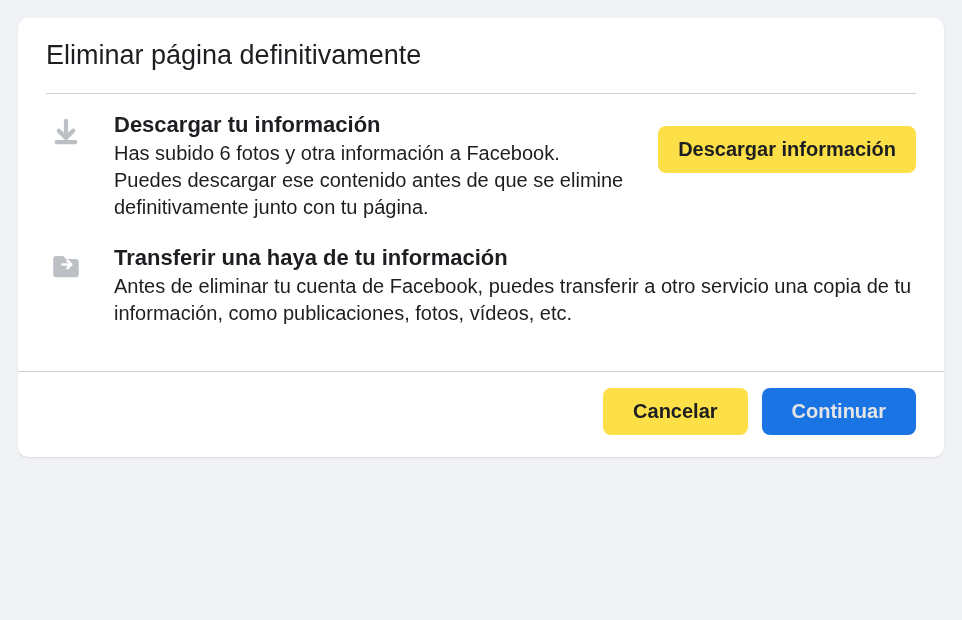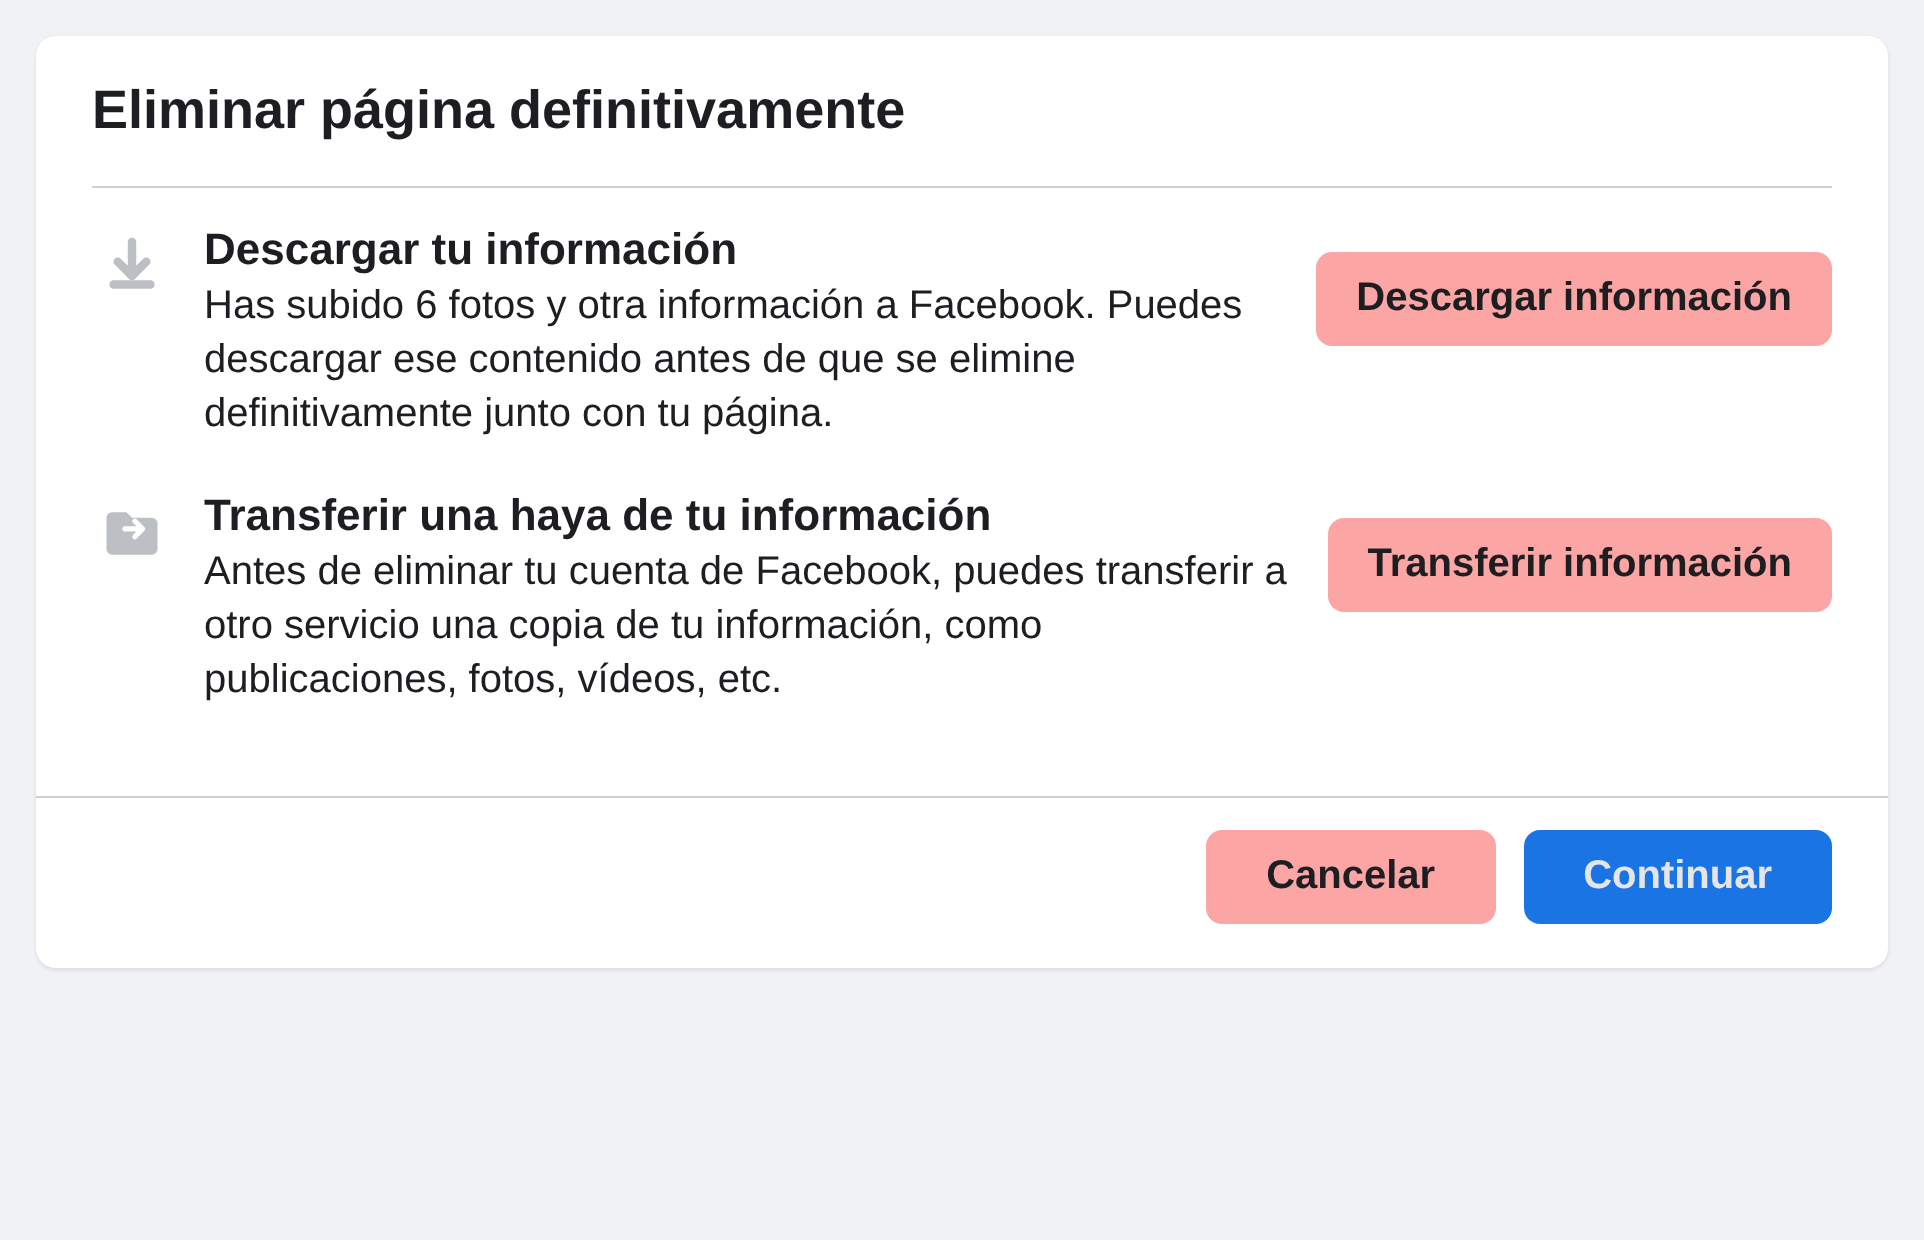--- a/index.html
+++ b/index.html
@@ -14,38 +14,38 @@
       background: #ffffff;
       border-radius: 10px;
       box-shadow: 0 1px 2px rgba(0,0,0,0.1);
       overflow: hidden;
     }
     .dialog-content {
       padding: 22px 28px 20px 28px;
     }
     .title {
       font-size: 27px;
-      font-weight: 700;
+      font-weight: 400;
       color: #1c1e21;
       margin-bottom: 6px;
     }
     .description {
       font-size: 20px;
       color: #1c1e21;
       line-height: 1.35;
     }
     .divider {
       border: none;
       border-top: 1px solid #ced0d4;
       margin: 22px 0 18px 0;
     }
     .option-row {
       display: flex;
       align-items: flex-start;
-      gap: 16px;
+      gap: 28px;
       margin-bottom: 24px;
     }
     .option-icon {
       flex: 0 0 40px;
       width: 40px;
       display: flex;
       justify-content: center;
       padding-top: 4px;
       color: #bcc0c4;
     }
@@ -71,21 +71,21 @@
     .btn {
       border: none;
       border-radius: 8px;
       font-family: inherit;
       font-size: 20px;
       font-weight: 600;
       padding: 12px 20px;
       cursor: pointer;
     }
     .btn-secondary {
-      background: #fca5a5;
+      background: #fde047;
       color: #1c1e21;
       text-align: center;
     }
     .btn-primary {
       background: #1b74e4;
       color: #e5e5e5;
     }
     .footer {
       border-top: 1px solid #ced0d4;
       padding: 16px 28px 22px 12px;
@@ -125,23 +125,20 @@
     <div class="option-row">
       <div class="option-icon">
         <svg viewBox="0 0 24 24" width="34" height="34" fill="currentColor" aria-hidden="true">
           <path d="M3 7a2 2 0 0 1 2-2h5l2 2h7a2 2 0 0 1 2 2v9a2 2 0 0 1-2 2H5a2 2 0 0 1-2-2V7zm6.5 3a.9.9 0 0 0 0 1.8h4.07l-1.21 1.21a.9.9 0 1 0 1.27 1.28l2.75-2.75a.9.9 0 0 0 0-1.28l-2.75-2.75a.9.9 0 1 0-1.27 1.28L13.57 10H9.5z"></path>
         </svg>
       </div>
       <div class="option-text">
         <div class="option-title">Transferir una haya de tu información</div>
         <div class="option-desc">Antes de eliminar tu cuenta de Facebook, puedes transferir a otro servicio una copia de tu información, como publicaciones, fotos, vídeos, etc.</div>
       </div>
-      <div class="option-action">
-        <button class="btn btn-secondary">Transferir información</button>
-      </div>
     </div>
   </div>
 
   <div class="footer">
     <button class="btn btn-secondary">Cancelar</button>
     <button class="btn btn-primary">Continuar</button>
   </div>
 </div>
 
 </body></html>

